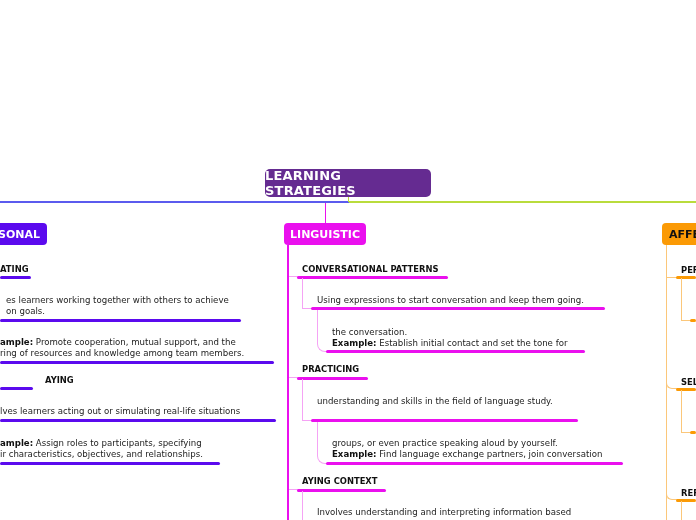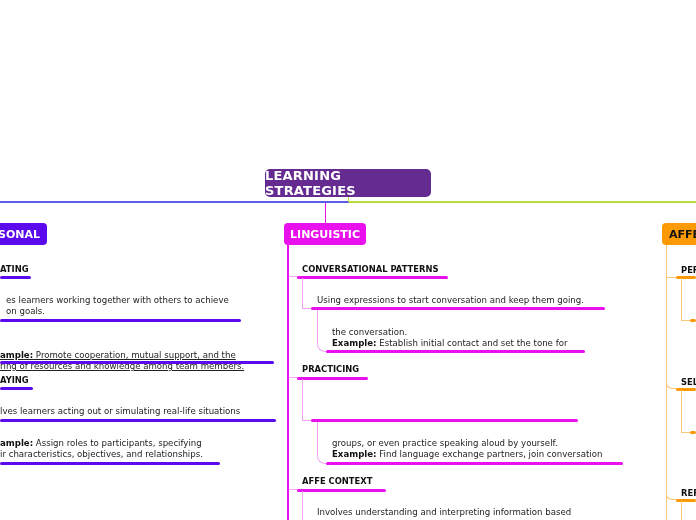--- a/index.html
+++ b/index.html
@@ -61,27 +61,27 @@
     <span>AFFE</span>
   </div>
 
 <div class="sub" style="left:0;top:264px;">ATING</div>
 <div class="ul p" style="left:0;top:276px;width:31px;"></div>
 <div class="txt" style="left:0;top:295px;width:240px;margin-left:6px;">
   <div>es learners working together with others to achieve</div>
   <div>on goals.</div>
 </div>
 <div class="ul p" style="left:0;top:319px;width:241px;"></div>
-<div class="txt" style="left:0;top:350px;width:275px;text-decoration:underline;">
+<div class="txt" style="left:0;top:337px;width:275px;">
   <div><b>ample:</b><span> Promote cooperation, mutual support, and the</span></div>
   <div>ring of resources and knowledge among team members.</div>
 </div>
 <div class="ul p" style="left:0;top:361px;width:274px;"></div>
 
-<div class="sub" style="left:0;top:375px;">AYING</div>
+<div class="sub" style="left:0;top:375px;padding-left:45px;">AYING</div>
 <div class="ul p" style="left:0;top:387px;width:33px;"></div>
 <div class="txt" style="left:0;top:406px;width:280px;">
   <div>lves learners acting out or simulating real-life situations</div>
 </div>
 <div class="ul p" style="left:0;top:419px;width:276px;"></div>
 <div class="txt" style="left:0;top:438px;width:230px;">
   <div><b>ample:</b><span> Assign roles to participants, specifying</span></div>
   <div>ir characteristics, objectives, and relationships.</div>
 </div>
 <div class="ul p" style="left:0;top:462px;width:220px;"></div>
@@ -101,31 +101,32 @@
   <div><b>Example:</b><span> Establish initial contact and set the tone for</span></div>
 </div>
 <div class="ul m" style="left:326px;top:350px;width:259px;"></div>
 
 <div class="line" style="left:289px;top:377px;width:10px;height:1px;background:#f5a3f5;"></div>
 <div class="sub" style="left:302px;top:364px;">PRACTICING</div>
 <div class="ul m" style="left:297px;top:377px;width:71px;"></div>
 <div class="line" style="left:302px;top:379px;width:1px;height:42px;background:#f5a3f5;"></div>
 <div class="line" style="left:302px;top:420px;width:10px;height:1px;background:#f5a3f5;"></div>
 <div class="txt" style="left:317px;top:396px;width:300px;">
+  <div>understanding and skills in the field of language study.</div>
 </div>
 <div class="ul m" style="left:311px;top:419px;width:267px;"></div>
 <div class="line" style="left:317px;top:422px;width:10px;height:42px;border-left:1px solid #f5a3f5;border-bottom:1px solid #f5a3f5;border-bottom-left-radius:8px;box-sizing:border-box;"></div>
 <div class="txt" style="left:332px;top:438px;width:300px;">
   <div>groups, or even practice speaking aloud by yourself.</div>
   <div><b>Example:</b><span> Find language exchange partners, join conversation</span></div>
 </div>
 <div class="ul m" style="left:326px;top:462px;width:297px;"></div>
 
 <div class="line" style="left:289px;top:489px;width:10px;height:1px;background:#f5a3f5;"></div>
-<div class="sub" style="left:302px;top:476px;">AFFE CONTEXT</div>
+<div class="sub" style="left:302px;top:476px;">AYING CONTEXT</div>
 <div class="ul m" style="left:297px;top:489px;width:89px;"></div>
 <div class="line" style="left:302px;top:491px;width:1px;height:29px;background:#f5a3f5;"></div>
 <div class="txt" style="left:317px;top:507px;width:300px;">
   <div>Involves understanding and interpreting information based</div>
 </div>
 
 <div class="line" style="left:667px;top:277px;width:10px;height:1px;background:#fbc77a;"></div>
 <div class="sub" style="left:681px;top:265px;">PER</div>
 <div class="ul o" style="left:676px;top:276px;width:20px;"></div>
 <div class="line" style="left:681px;top:278px;width:10px;height:43px;border-left:1px solid #fbc77a;border-bottom:1px solid #fbc77a;box-sizing:border-box;"></div>

